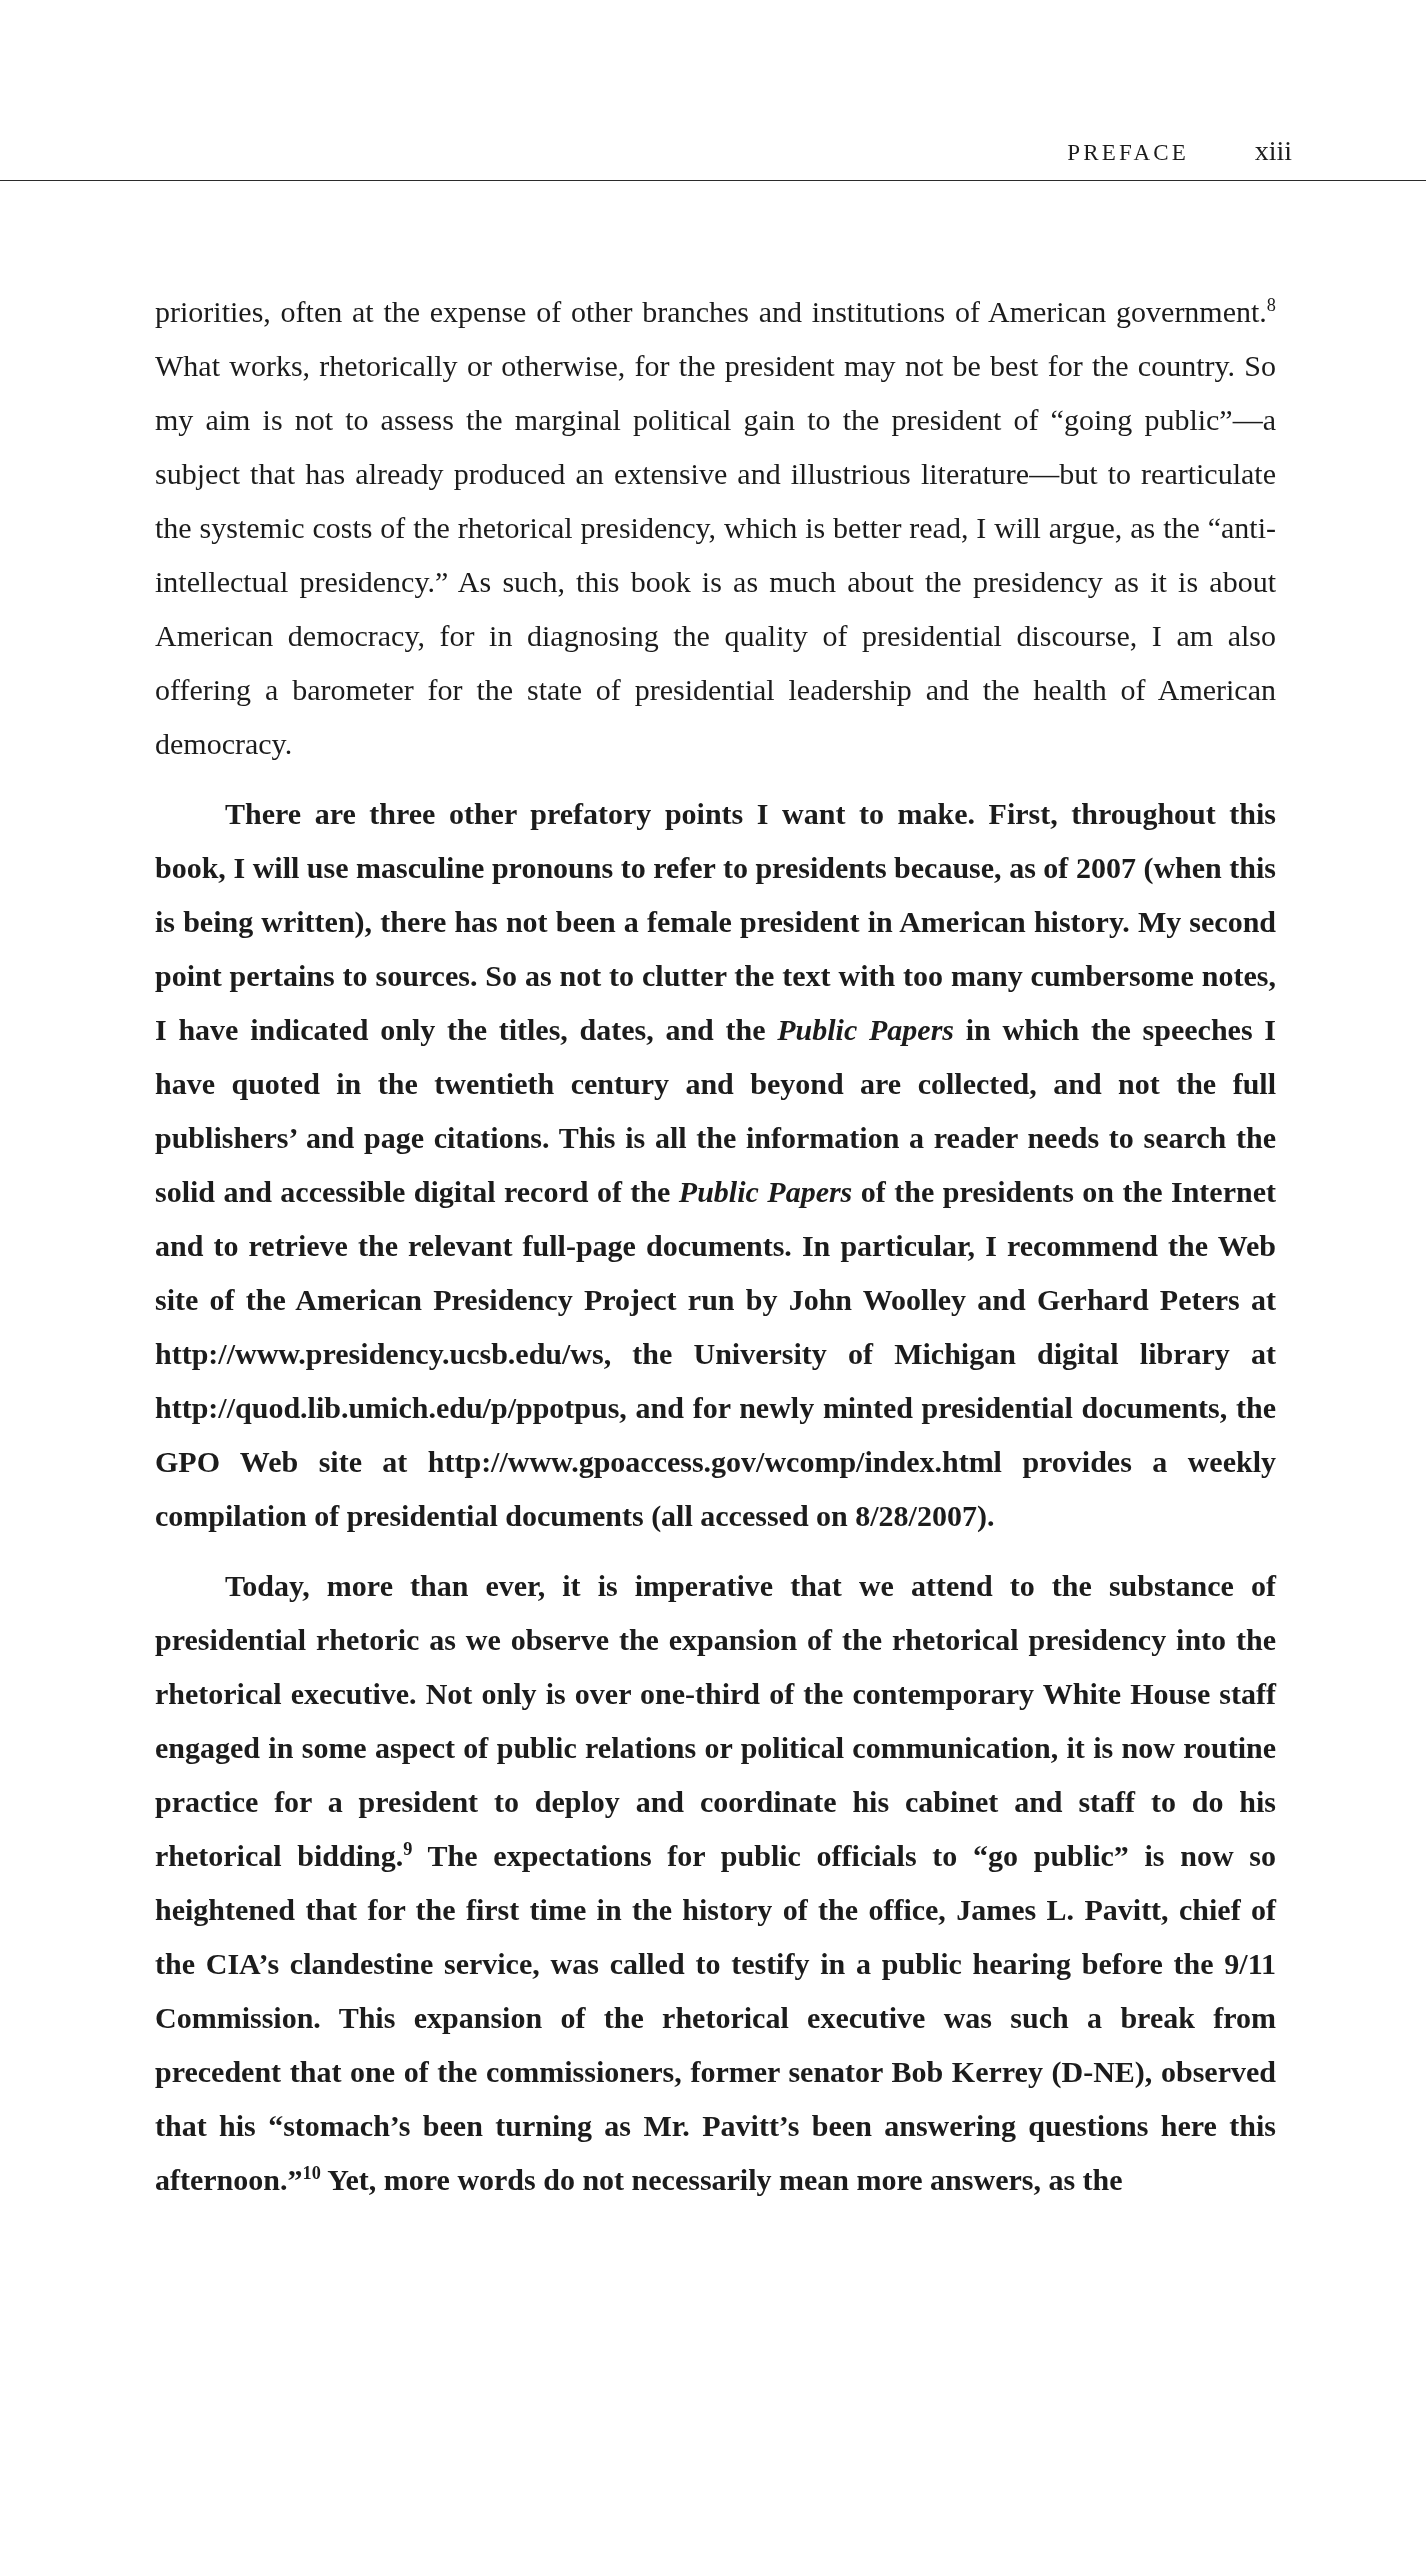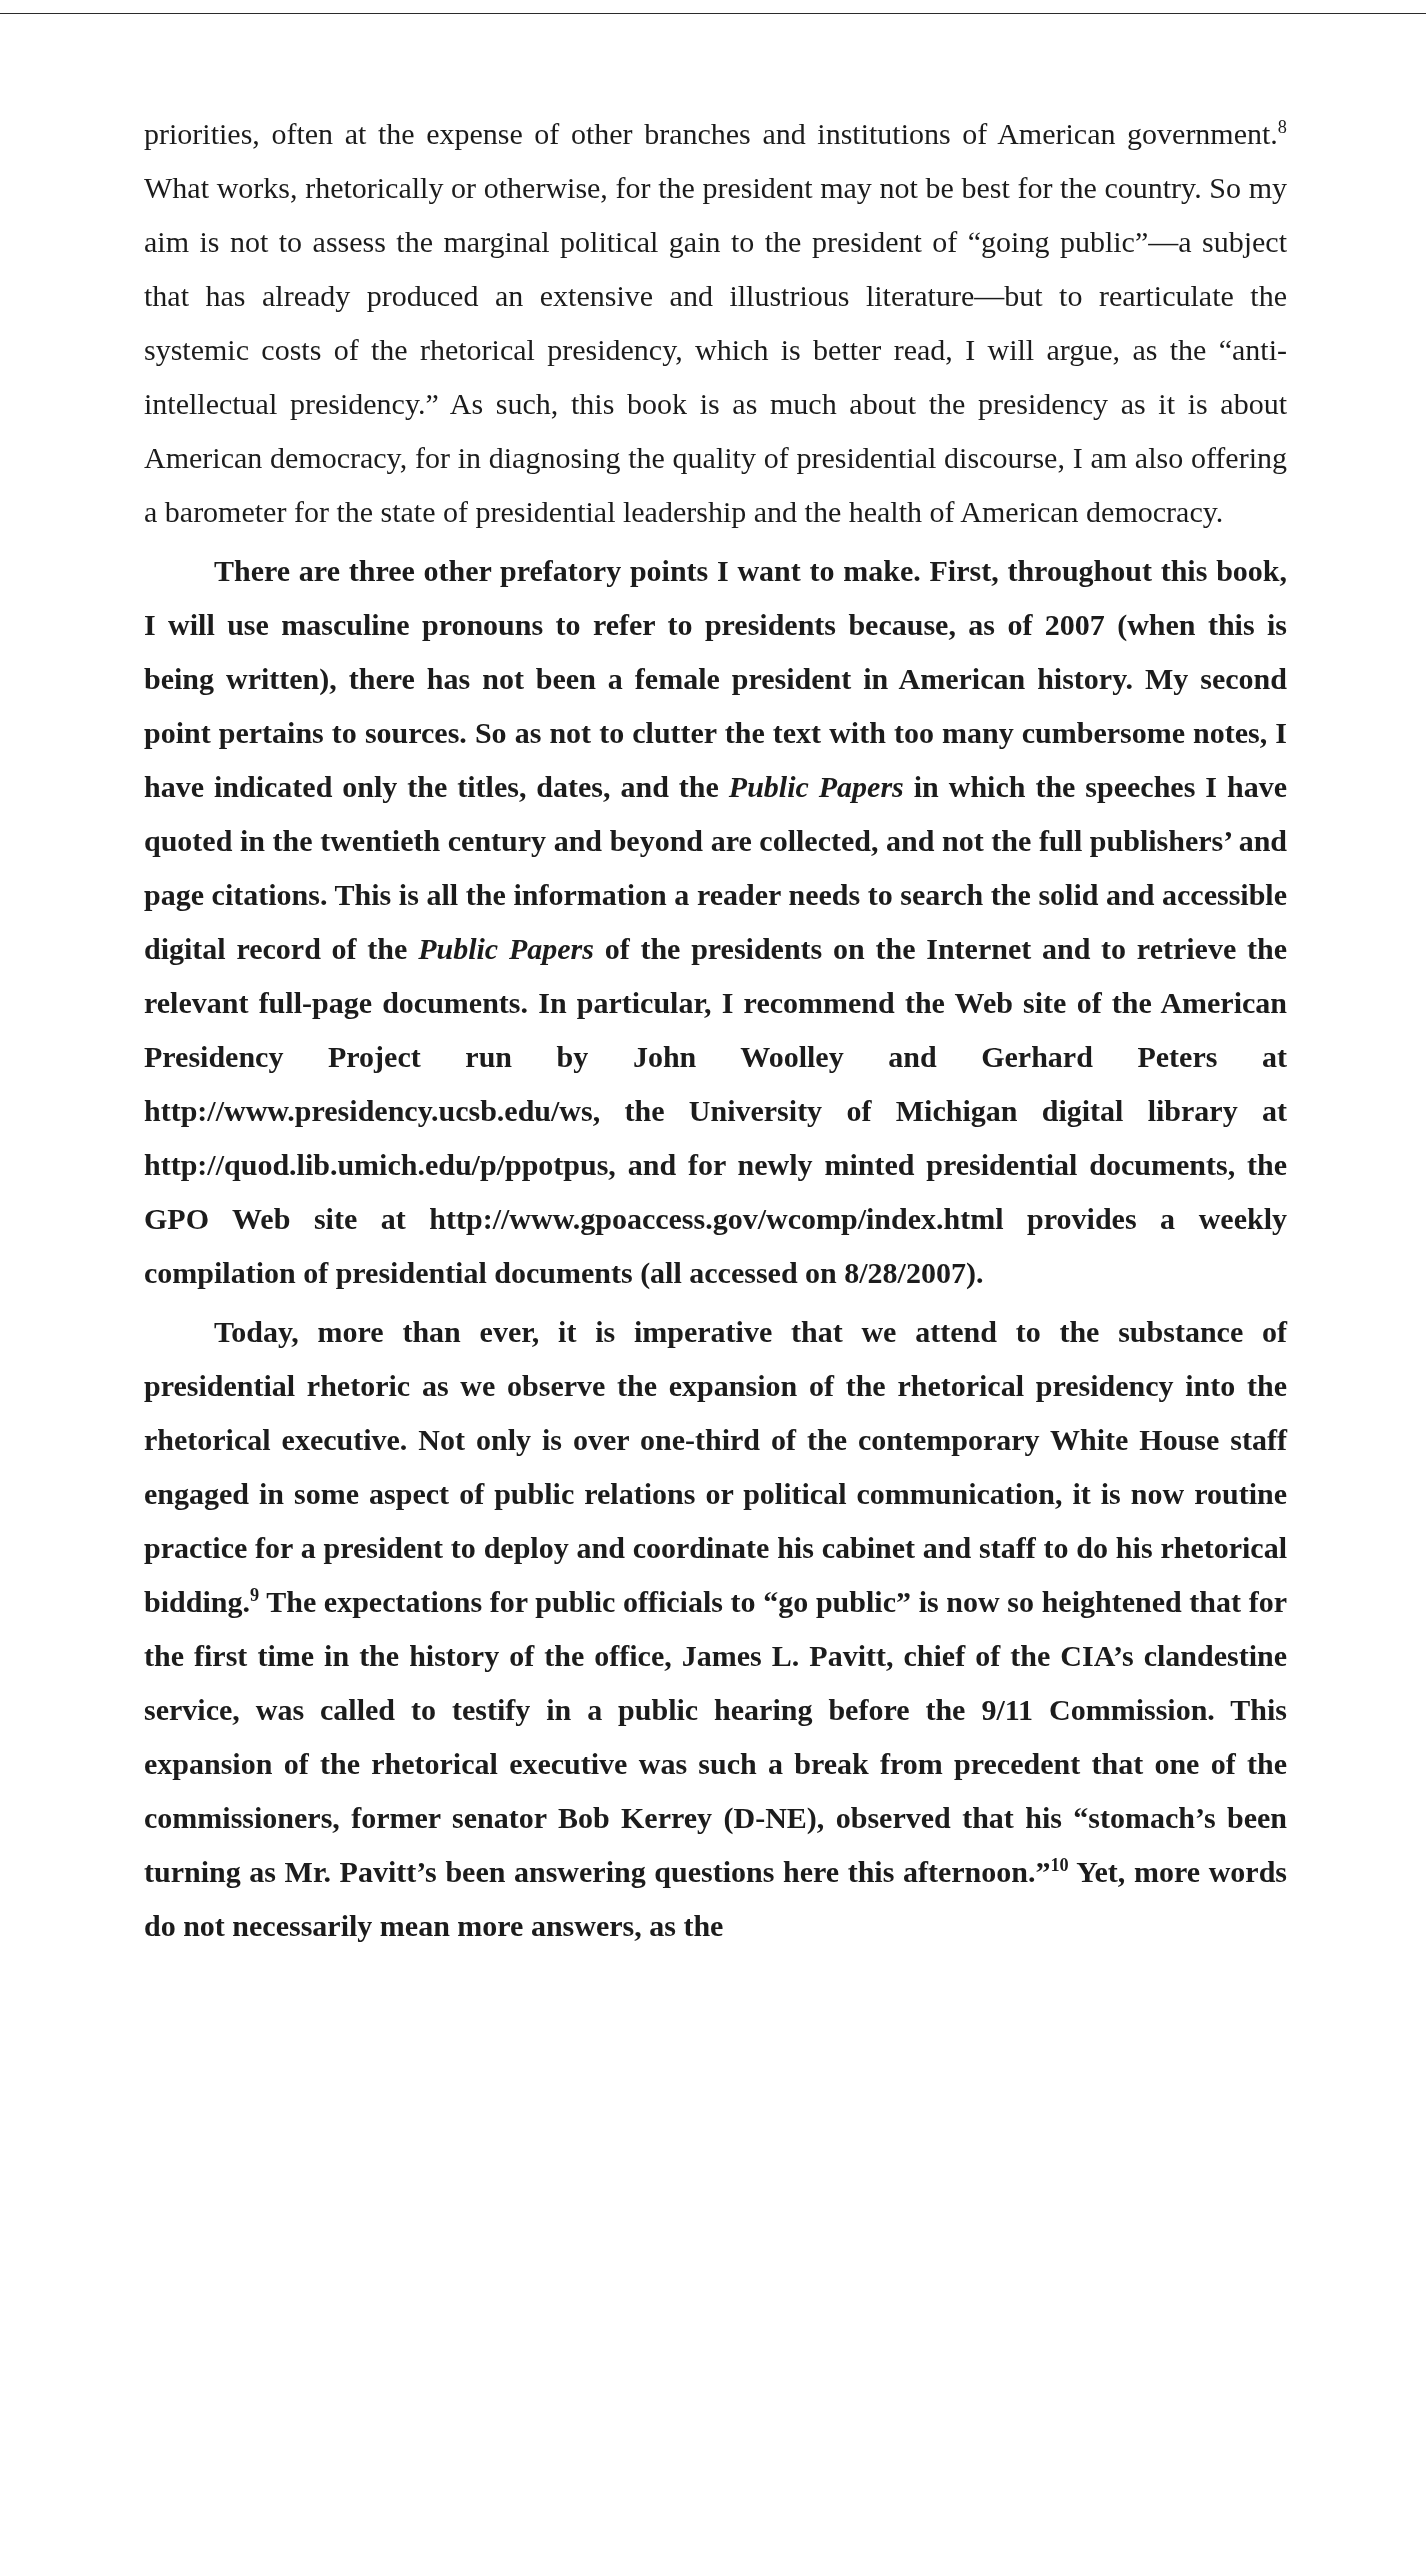--- a/index.html
+++ b/index.html
@@ -42,21 +42,21 @@
     width: 100%;
     height: 0;
     border: none;
     border-top: 1.8px solid #2b2b2b;
     margin: 13px 0 0 0;
   }
   .body-text {
     padding: 88px 135px 0 139px;
   }
   .para {
-    margin: 5px;
+    margin: 16px;
     font-size: 30px;
     line-height: 54px;
     text-align: justify;
     text-justify: inter-word;
     color: #1c1c1c;
   }
   .para.indented {
     text-indent: 70px;
     font-weight: bold;
   }
@@ -66,20 +66,24 @@
     vertical-align: super;
   }
   .para em {
     font-style: italic;
   }
 </style>
 </head>
 <body>
 
 <div class="page">
+  <div class="header-row">
+    <span class="running-head">PREFACE</span>
+    <span class="page-number">xiii</span>
+  </div>
   <hr class="header-rule">
   <div class="body-text">
       <p class="para"><span>priorities, often at the expense of other branches and institutions of American government.</span><sup>8</sup><span> What works, rhetorically or otherwise, for the president may not be best for the country. So my aim is not to assess the marginal political gain to the president of “going public”—a subject that has already produced an extensive and illustrious literature—but to rearticulate the systemic costs of the rhetorical presidency, which is better read, I will argue, as the “anti-intellectual presidency.” As such, this book is as much about the presidency as it is about American democracy, for in diagnosing the quality of presidential discourse, I am also offering a barometer for the state of presidential leadership and the health of American democracy.</span></p>
       <p class="para indented"><span>There are three other prefatory points I want to make. First, throughout this book, I will use masculine pronouns to refer to presidents because, as of 2007 (when this is being written), there has not been a female president in American history. My second point pertains to sources. So as not to clutter the text with too many cumbersome notes, I have indicated only the titles, dates, and the </span><em>Public Papers</em><span> in which the speeches I have quoted in the twentieth century and beyond are collected, and not the full publishers’ and page citations. This is all the information a reader needs to search the solid and accessible digital record of the </span><em>Public Papers</em><span> of the presidents on the Internet and to retrieve the relevant full-page documents. In particular, I recommend the Web site of the American Presidency Project run by John Woolley and Gerhard Peters at http://www.presidency.ucsb.edu/ws, the University of Michigan digital library at http://quod.lib.umich.edu/p/ppotpus, and for newly minted presidential documents, the GPO Web site at http://www.gpoaccess.gov/wcomp/index.html provides a weekly compilation of presidential documents (all accessed on 8/28/2007).</span></p>
       <p class="para indented"><span>Today, more than ever, it is imperative that we attend to the substance of presidential rhetoric as we observe the expansion of the rhetorical presidency into the rhetorical executive. Not only is over one-third of the contemporary White House staff engaged in some aspect of public relations or political communication, it is now routine practice for a president to deploy and coordinate his cabinet and staff to do his rhetorical bidding.</span><sup>9</sup><span> The expectations for public officials to “go public” is now so heightened that for the first time in the history of the office, James L. Pavitt, chief of the CIA’s clandestine service, was called to testify in a public hearing before the 9/11 Commission. This expansion of the rhetorical executive was such a break from precedent that one of the commissioners, former senator Bob Kerrey (D-NE), observed that his “stomach’s been turning as Mr. Pavitt’s been answering questions here this afternoon.”</span><sup>10</sup><span> Yet, more words do not necessarily mean more answers, as the</span></p>
     </div>
 </div>
 
 
 </body></html>

